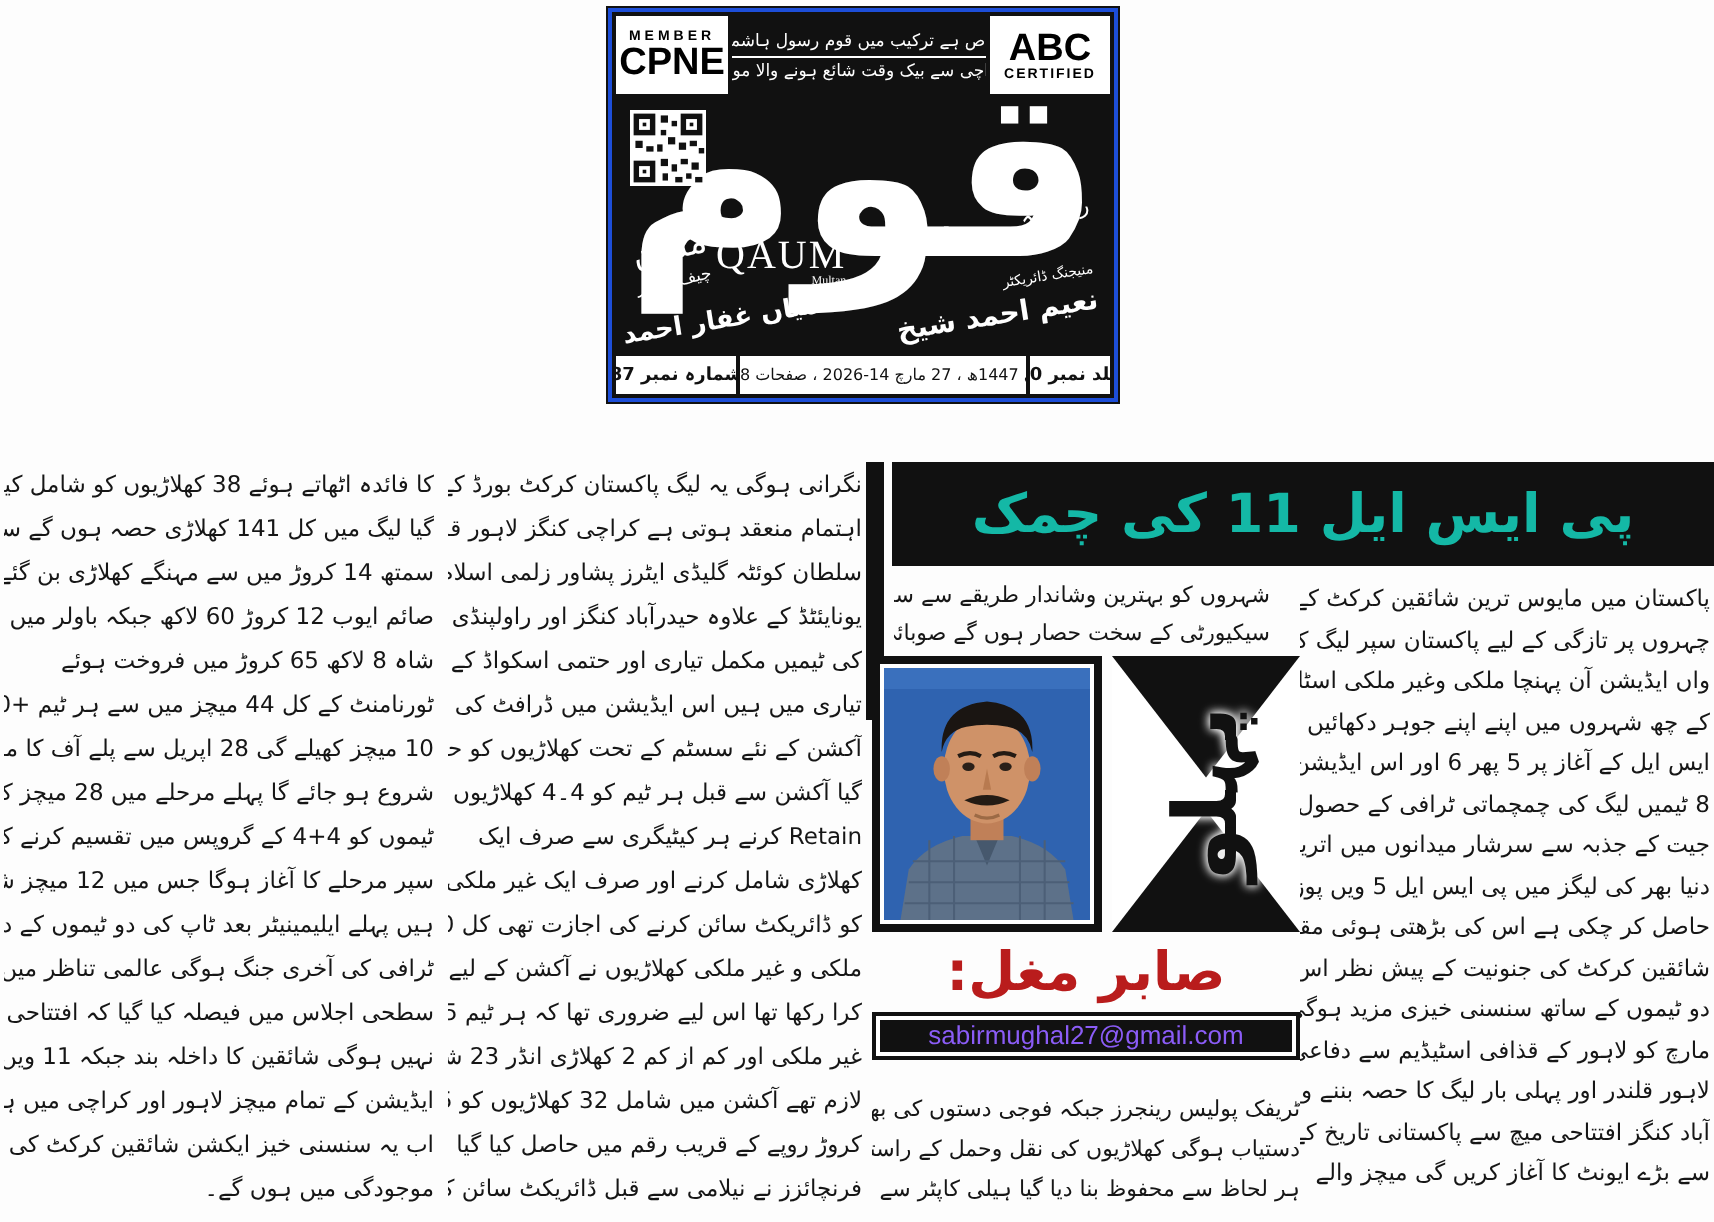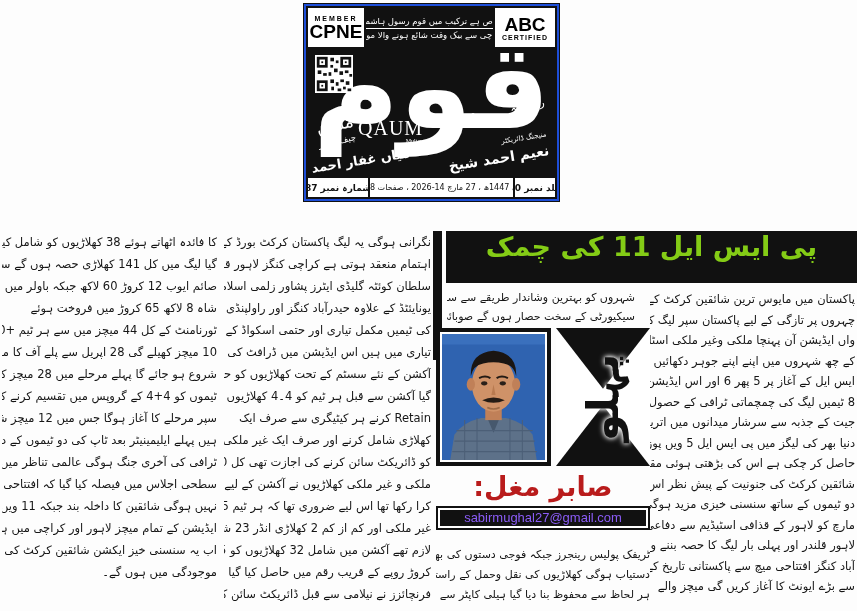--- a/index.html
+++ b/index.html
@@ -48,21 +48,21 @@
   #col2 { left:224px; top:231px; width:207px; font-size:11.5px; }
   #col2 .tline { line-height:22px; }
   #col3top { left:447px; top:288px; width:188px; font-size:11px; }
   #col3top .tline { line-height:19px; }
   #col3bottom { left:436px; top:545px; width:214px; font-size:11px; }
   #col3bottom .tline { line-height:20px; }
   #col4 { left:650px; top:289px; width:205px; font-size:11.5px; }
   #col4 .tline { line-height:20.5px; }
 
   #headline-band { position:absolute; left:446px; top:231px; width:411px; height:52px;
-                   background:#111; color:#84cc16; display:flex; align-items:flex-start; justify-content:center; direction:rtl; }
+                   background:#111; color:#14b8a6; display:flex; align-items:center; justify-content:center; direction:rtl; }
   #headline-band .h { font-size:27px; font-weight:bold; white-space:nowrap; }
   #headline-bar { position:absolute; left:433px; top:231px; width:9px; height:129px; background:#111; }
 
   
   #author-block { position:absolute; left:436px; top:328px; width:214px; }
   .ab-row { display:flex; gap:5px; height:138px; }
   #photo-frame { width:115px; height:138px; border:4px solid #111; background:#fff; padding:2px; }
   #photo-frame svg { width:100%; height:100%; display:block; }
   #pehlu-box { position:relative; flex:1; height:138px; background:#fff; overflow:hidden; }
   .pehlu-tri-top { position:absolute; left:0; top:0; width:100%; height:44%; background:#111;
@@ -163,20 +163,21 @@
   </div>
 
   <div id="headline-bar"></div>
   <div id="headline-band">
     <div class="h">پی ایس ایل 11 کی چمک</div>
   </div>
 
   <div id="col1" class="ucol">
       <div class="tline">کا فائدہ اٹھاتے ہوئے 38 کھلاڑیوں کو شامل کیا</div>
       <div class="tline">گیا لیگ میں کل 141 کھلاڑی حصہ ہوں گے سٹیو</div>
+      <div class="tline">سمتھ 14 کروڑ میں سے مہنگے کھلاڑی بن گئے</div>
       <div class="tline">صائم ایوب 12 کروڑ 60 لاکھ جبکہ باولر میں نسیم</div>
       <div class="tline">شاہ 8 لاکھ 65 کروڑ میں فروخت ہوئے</div>
       <div class="tline">ٹورنامنٹ کے کل 44 میچز میں سے ہر ٹیم +10</div>
       <div class="tline">10 میچز کھیلے گی 28 اپریل سے پلے آف کا مرحلہ</div>
       <div class="tline">شروع ہو جائے گا پہلے مرحلے میں 28 میچز کے بعد</div>
       <div class="tline">ٹیموں کو 4+4 کے گروپس میں تقسیم کرنے کے بعد</div>
       <div class="tline">سپر مرحلے کا آغاز ہوگا جس میں 12 میچز شیڈول</div>
       <div class="tline">ہیں پہلے ایلیمینیٹر بعد ٹاپ کی دو ٹیموں کے درمیان</div>
       <div class="tline">ٹرافی کی آخری جنگ ہوگی عالمی تناظر میں ایک اعلیٰ</div>
       <div class="tline">سطحی اجلاس میں فیصلہ کیا گیا کہ افتتاحی تقریب</div>

